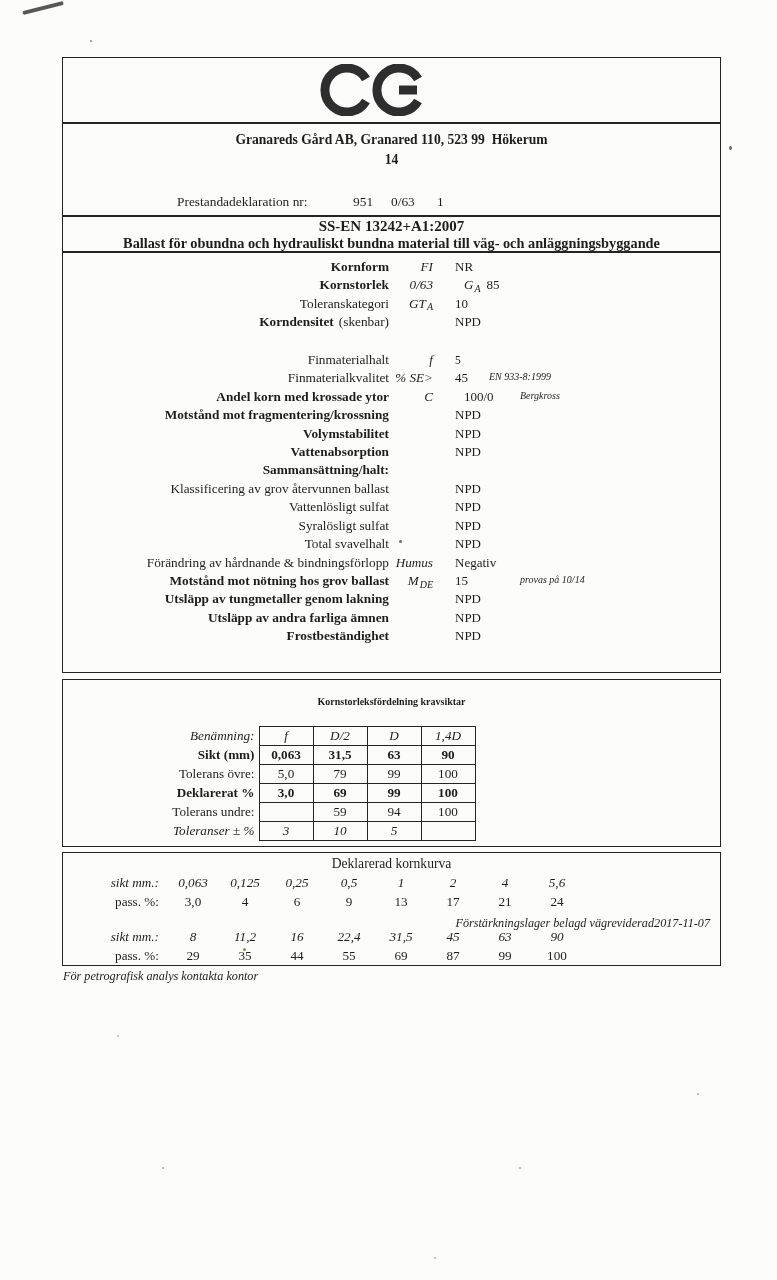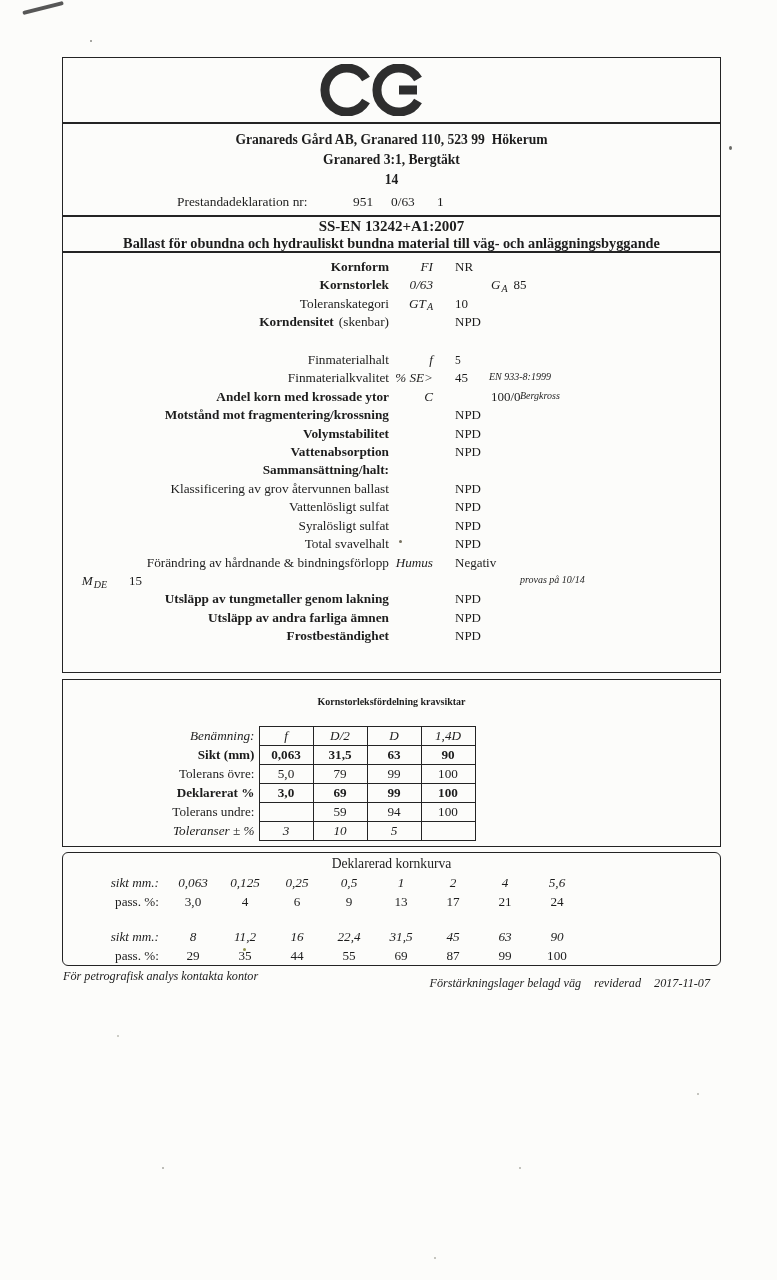--- a/index.html
+++ b/index.html
@@ -8,21 +8,21 @@
     background:#fcfcfa;
     font-family:"Liberation Serif","DejaVu Serif",serif;
     color:#1d1d1d; overflow:hidden;
   }
   .box { position:absolute; left:62px; width:659px; border:1.6px solid #242424; box-sizing:border-box; background:transparent; }
   #box-ce    { top:57px;  height:66px; display:flex; align-items:center; justify-content:center; }
   #box-info  { top:123px; height:93px; text-align:center; }
   #box-std   { top:216px; height:36px; text-align:center; }
   #box-main  { top:252px; height:421px; padding-top:6px; font-size:13.3px; }
   #box-krav  { top:679px; height:168px; }
-  #box-kurva { top:852px; height:114px; padding-top:2px; font-size:13.2px;border-radius:6px; }
+  #box-kurva { top:852px; height:114px; padding-top:2px; font-size:13.2px; }
 
   
   .h1 { font-weight:bold; font-size:13.6px; line-height:20px; white-space:pre-wrap; }
   #box-info { padding-top:6px; }
   .decl { position:absolute; top:70px; left:0; width:100%; font-size:13.4px; text-align:left; }
   .decl span { position:absolute; white-space:nowrap; }
   .decl-label { left:114px; }
   .decl .v1 { left:290px; }
   .decl .v2 { left:328px; }
   .decl .v3 { left:374px; }
@@ -35,42 +35,42 @@
   .prow { display:flex; align-items:flex-start; height:18.45px; position:relative; }
   .prow-gap { height:19px; }
   .pl { width:326px; text-align:right; flex:none; }
   .b  { font-weight:bold; }
   .it { font-style:italic; }
   .lr { margin-left:5px; font-weight:normal; }
   .ps { width:44px; flex:none; text-align:right; font-style:italic; font-size:13.2px; white-space:nowrap; }
   .ssub { font-size:10px; position:relative; top:2.5px; margin-left:1px; font-style:italic; }
   .pv { margin-left:22px; font-size:13px; font-style:normal; white-space:nowrap; }
   .pv.sub5 { font-size:11.5px; position:relative; top:2px; }
-  .px1 { position:absolute; left:428px; top:0; font-size:13px; white-space:nowrap; }
+  .px1 { position:absolute; left:401px; top:0; font-size:13px; white-space:nowrap; }
   .px1 .nv { margin-left:6px; }
   .px2 { position:absolute; left:457px; top:1px; font-style:italic; font-size:10px; white-space:nowrap; }
   .px2.en { left:426px; }
 
   
   .krav-title { text-align:center; font-weight:bold; font-size:10px; margin-top:12px; line-height:19px; }
   .ktab { border-collapse:collapse; margin-left:82px; margin-top:15px; font-size:13.2px; }
   .ktab td { height:19px; padding:0 4px; box-sizing:border-box; }
   .klabel { width:114px; min-width:114px; text-align:right; border:none; padding-right:7px; white-space:nowrap; }
   .kcell  { border:1.5px solid #242424; width:54px; min-width:54px; text-align:center; }
 
   
   .kurva-title { text-align:center; font-size:13.6px; line-height:18px; }
   .krow { display:flex; align-items:center; height:19.5px; }
   .kl { width:96px; text-align:right; padding-right:8px; flex:none; white-space:nowrap; }
   .kc { width:52px; text-align:center; flex:none; }
   .kgap { height:15px; }
 
   
   .foot-left  { position:absolute; left:63px;  top:969px; font-style:italic; font-size:12.2px; }
-  .foot-right { position:absolute; right:67px; top:976px; font-style:italic; font-size:12.2px; display:flex; gap:13px; }
+  .foot-right { position:absolute; right:67px; top:916px; font-style:italic; font-size:12.2px; display:flex; }
 
   
   .corner-mark { position:absolute; top:6px; left:22px; width:42px; height:3.5px; background:#3a3a3a; transform:rotate(-14deg); border-radius:2px; opacity:.85; }
   .spk { position:absolute; border-radius:50%; }
 </style>
 </head>
 <body>
 
 <div class="page">
 
@@ -88,21 +88,20 @@
   <div class="box" id="box-ce">
     <svg width="150" height="52" viewBox="0 0 150 52">
       <path d="M 49 15 A 22 22 0 1 0 49 37" stroke="#2e2e2e" stroke-width="9" fill="none"></path>
       <path d="M 101 15 A 22 22 0 1 0 101 37" stroke="#2e2e2e" stroke-width="9" fill="none"></path>
       <path d="M 82 26 H 100" stroke="#2e2e2e" stroke-width="9" fill="none"></path>
     </svg>
   </div>
 
   <div class="box" id="box-info">
     <div class="h1">Granareds Gård AB, Granared 110, 523 99  Hökerum</div>
-    <div class="h1">Granared 3:1, Bergtäkt</div>
     <div class="h1">14</div>
     <div class="decl">
       <span class="decl-label">Prestandadeklaration nr:</span>
       <span class="v1">951</span>
       <span class="v2">0/63</span>
       <span class="v3">1</span>
     </div>
   </div>
 
   <div class="box" id="box-std">
@@ -187,20 +186,21 @@
         <span class="pl">Total svavelhalt</span>
         <span class="ps"></span>
         <span class="pv">NPD</span>
       </div>
     <div class="prow">
         <span class="pl">Förändring av hårdnande &amp; bindningsförlopp</span>
         <span class="ps">Humus</span>
         <span class="pv">Negativ</span>
       </div>
     <div class="prow">
+        <span class="pl b">Motstånd mot nötning hos grov ballast</span>
         <span class="ps"><span>M</span><span class="ssub">DE</span></span>
         <span class="pv">15</span>
         <span class="px2">provas på 10/14</span>
       </div>
     <div class="prow">
         <span class="pl b">Utsläpp av tungmetaller genom lakning</span>
         <span class="ps"></span>
         <span class="pv">NPD</span>
       </div>
     <div class="prow">

